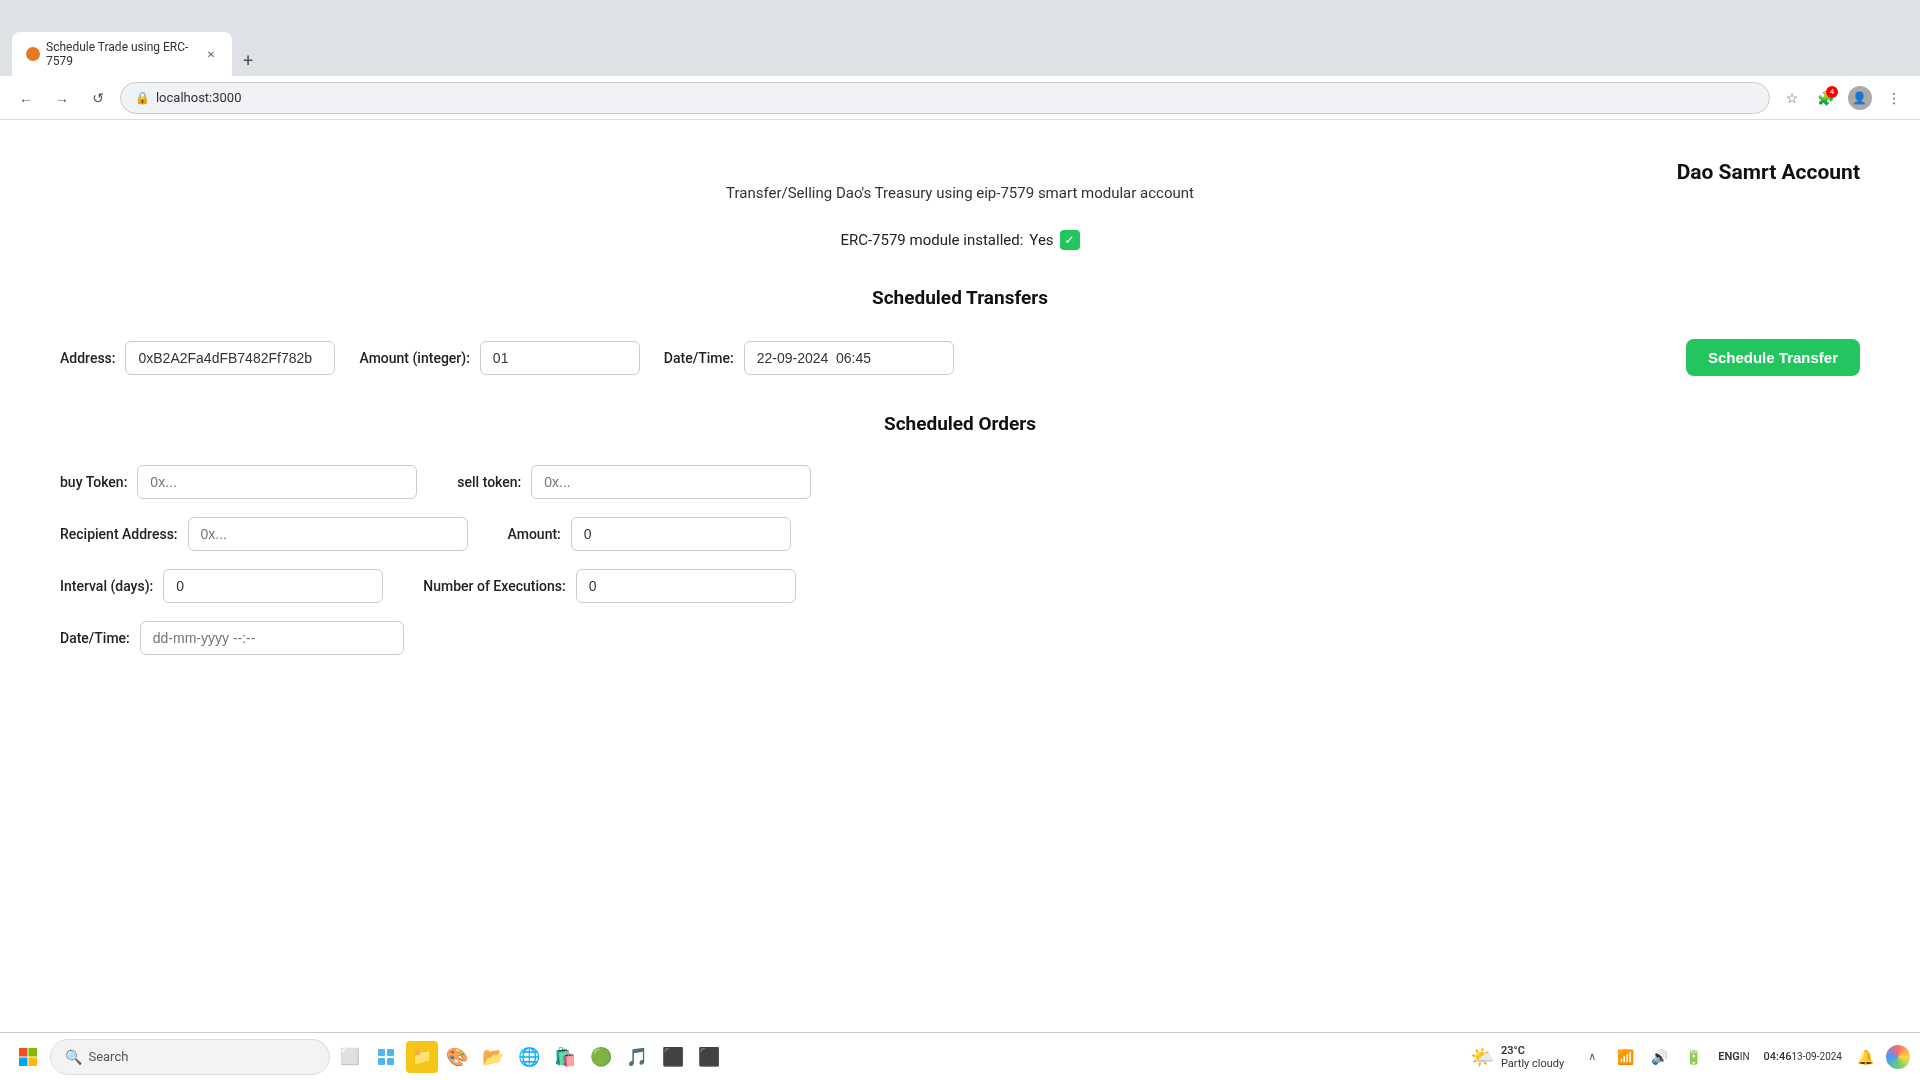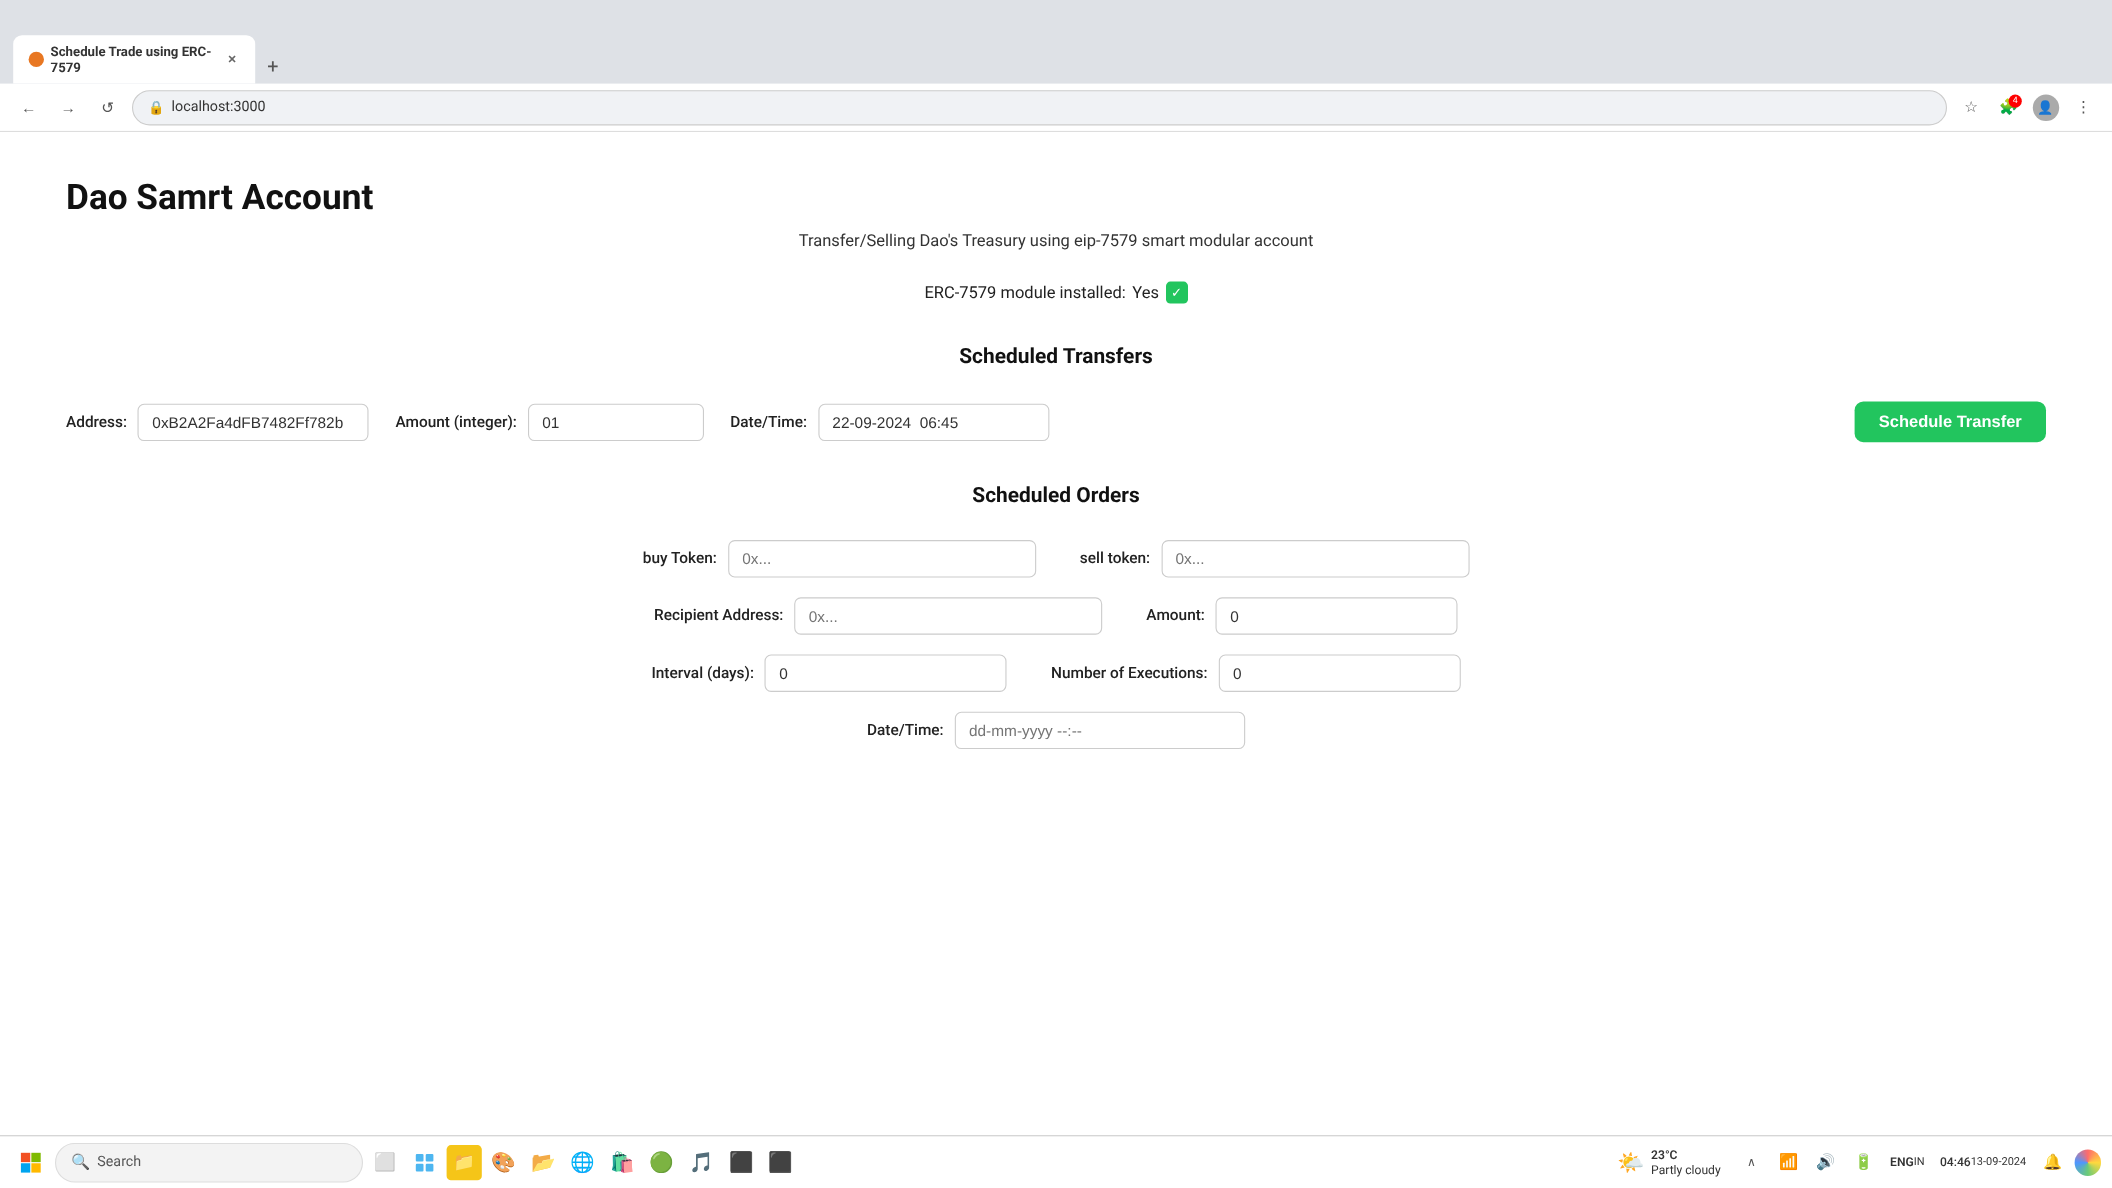--- a/index.html
+++ b/index.html
@@ -41,21 +41,20 @@
       align-items: center;
       gap: 6px;
       padding: 8px 14px;
       background: #f0f2f5;
       border-radius: 8px 8px 0 0;
       font-size: 12px;
       color: #333;
       min-width: 180px;
       max-width: 220px;
       cursor: pointer;
-      font-weight: bold;
     }
     .tab.active {
       background: #ffffff;
     }
     .tab-favicon {
       width: 14px;
       height: 14px;
       border-radius: 50%;
       background: #e87722;
       display: inline-block;
@@ -138,24 +137,23 @@
 
     
     .page-content {
       background: #ffffff;
       flex: 1;
       padding: 40px 60px;
       overflow-y: auto;
     }
 
     .page-title {
-      text-align: left;
-      font-size: 32px;
+      text-align: right;
+      font-size: 21px;
       font-weight: 700;
-      margin-bottom: 12px;
       color: #111;
     }
     .page-subtitle {
       text-align: center;
       font-size: 15px;
       color: #333;
       margin-bottom: 28px;
     }
     .safe-info {
       text-align: center;
@@ -252,21 +250,20 @@
 
     .order-form {
       display: flex;
       flex-direction: column;
       gap: 18px;
     }
     .order-row {
       display: flex;
       align-items: center;
       gap: 40px;
-      justify-content: center;
     }
 
     .order-field {
       display: flex;
       align-items: center;
       gap: 10px;
     }
 
     .input-token {
       width: 280px;

